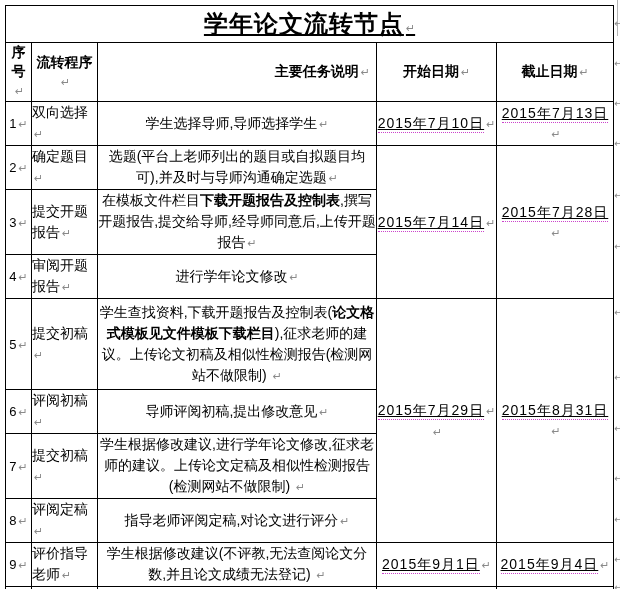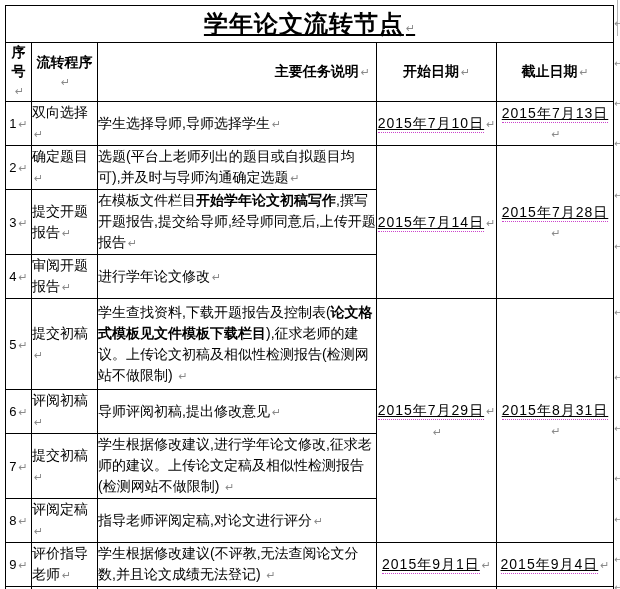--- a/index.html
+++ b/index.html
@@ -16,21 +16,21 @@
     border:1px solid #000;vertical-align:middle;overflow:hidden;
     padding:0;background:#fff;
   }
   .title-cell{
     font-size:24px;font-weight:bold;text-align:center;letter-spacing:1px;text-decoration:underline;
   }
   .doc-table th{font-size:14px;font-weight:bold;text-align:center;line-height:19px;}
   th.h-task{text-align:right;padding:0 6px;}
   .c-no{text-align:center;font-size:13px;}
   .c-proc{font-size:14px;line-height:21px;padding:0 3px;}
-  .c-task{text-align:left;font-size:14px;line-height:21px;padding:0 6px;margin-left:15px;}
+  .c-task{text-align:center;font-size:14px;line-height:21px;padding:0 6px;margin-left:15px;}
   .c-date{text-align:center;font-size:14px;letter-spacing:1px;line-height:20px;}
   .b{font-weight:bold;}
   .date{
     text-decoration:underline;
     border-bottom:1px dotted #cc44cc;
     padding-bottom:1px;
   }
   .pilcrow{
     color:#8a8a8a;font-size:11px;margin-left:2px;letter-spacing:0;
     font-weight:normal;text-decoration:none;
@@ -88,21 +88,21 @@
         <td class="c-date" rowspan="3">
           <div><span class="date">2015年7月14日</span><span class="pilcrow">↵</span></div>
         </td>
         <td class="c-date" rowspan="3">
           <div><span class="date">2015年7月28日</span><span class="pilcrow">↵</span></div>
         </td>
       </tr>
       <tr style="height: 62px;">
         <td class="c-no"><span>3</span><span class="pilcrow">↵</span></td>
         <td class="c-proc"><span>提交开题报告</span><span class="pilcrow">↵</span></td>
-        <td class="c-task"><span>在模板文件栏目</span><span class="b">开始学年论文初稿写作</span><span>,撰写开题报告,提交给导师,经导师同意后,上传开题报告</span><span class="pilcrow">↵</span></td>
+        <td class="c-task"><span>在模板文件栏目</span><span class="b">下载开题报告及控制表</span><span>,撰写开题报告,提交给导师,经导师同意后,上传开题报告</span><span class="pilcrow">↵</span></td>
       </tr>
       <tr style="height: 40px;">
         <td class="c-no"><span>4</span><span class="pilcrow">↵</span></td>
         <td class="c-proc"><span>审阅开题报告</span><span class="pilcrow">↵</span></td>
         <td class="c-task"><span>进行学年论文修改</span><span class="pilcrow">↵</span></td>
       </tr>
       <tr style="height: 91px;">
         <td class="c-no"><span>5</span><span class="pilcrow">↵</span></td>
         <td class="c-proc"><span>提交初稿</span><span class="pilcrow">↵</span></td>
         <td class="c-task"><span>学生查找资料,下载开题报告及控制表(</span><span class="b">论文格式模板见文件模板下载栏目</span><span>),征求老师的建议。上传论文初稿及相似性检测报告(检测网站不做限制) </span><span class="pilcrow">↵</span></td>

